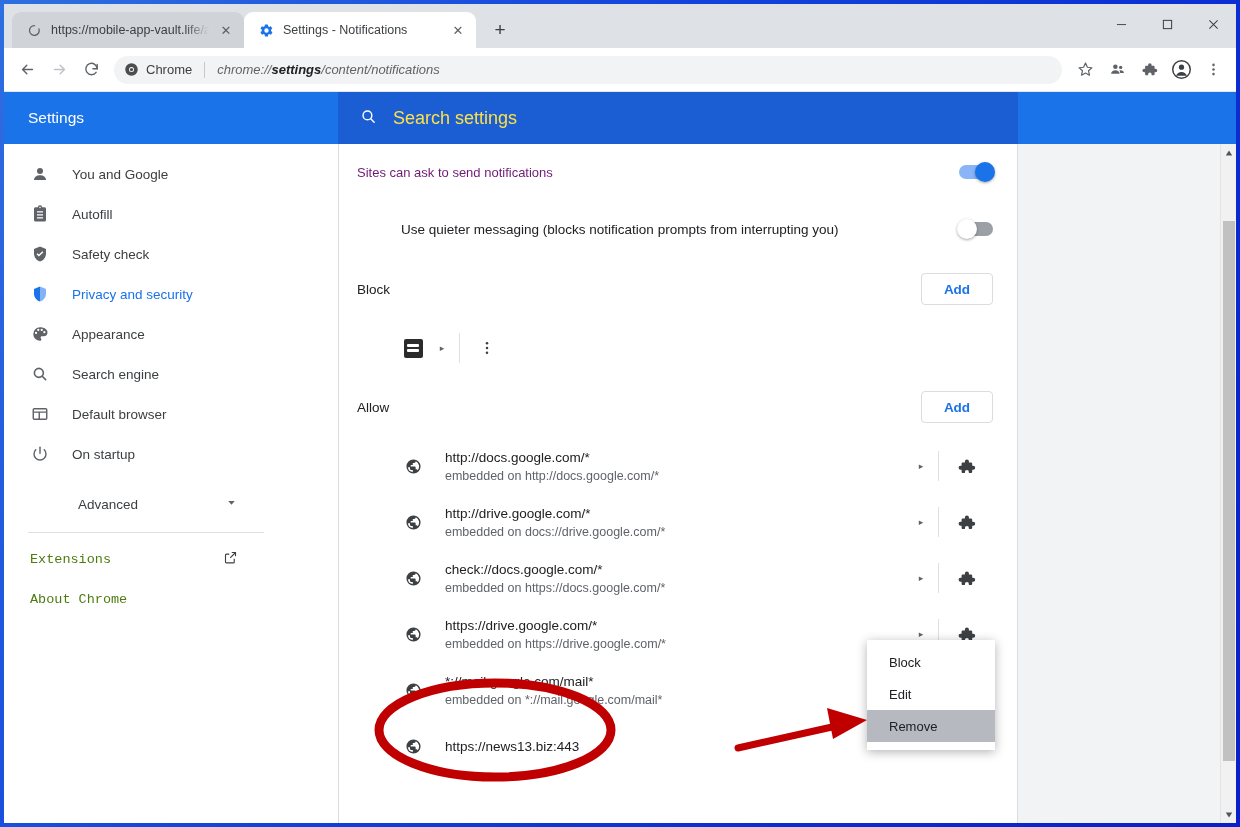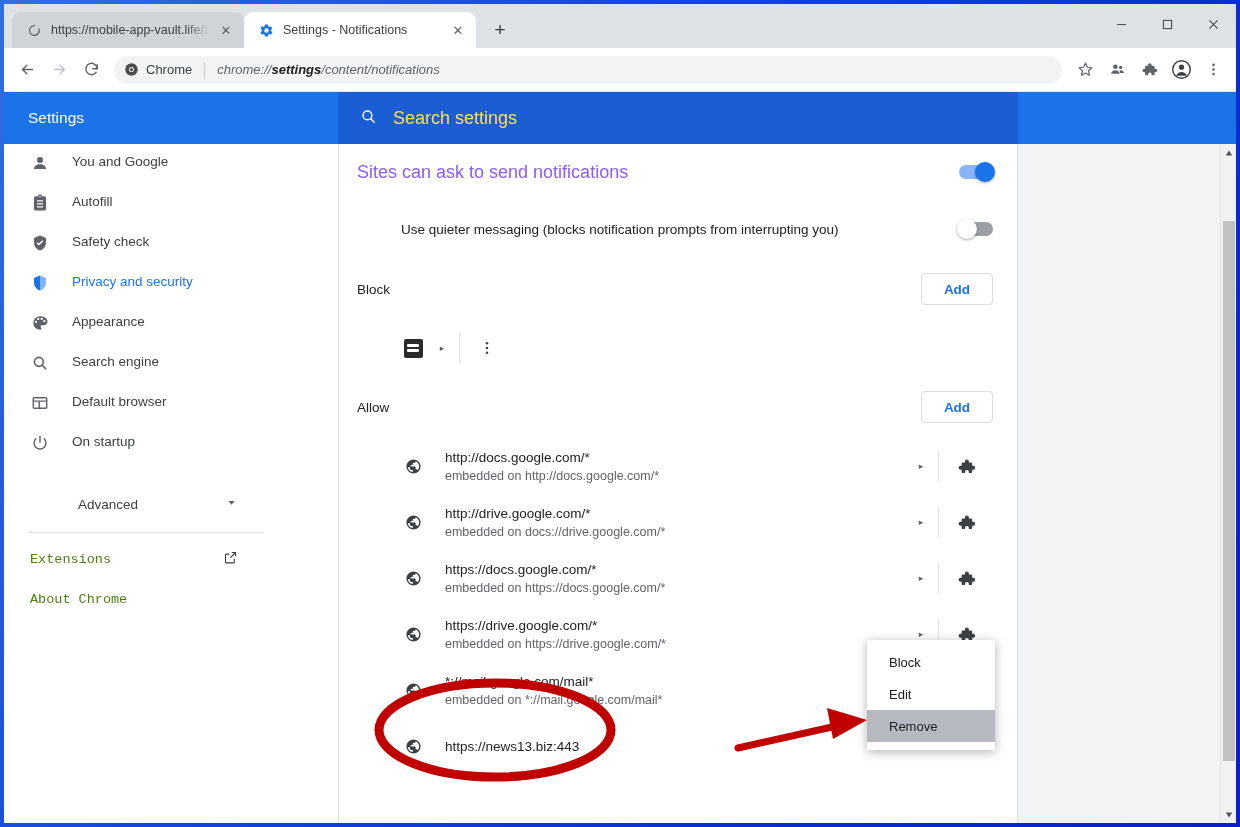--- a/index.html
+++ b/index.html
@@ -123,21 +123,21 @@
   .settings-body { flex: 1 1 auto; display: flex; min-height: 0; background:#fff; }
 
   
   .sidebar {
     width: 334px; flex: 0 0 334px;
     background: #ffffff;
     padding-top: 10px;
     border-right: 0;
   }
   .side-item {
-    height: 40px; display: flex; align-items: flex-start;
+    height: 40px; display: flex; align-items: center;
     gap: 22px; padding-left: 26px;
     font-size: 13.5px; color: #3c4043;
   }
   .side-item .si-ic {
     width: 20px; flex: 0 0 20px;
     display: flex; align-items: center; justify-content: center;
     color: #5f6368;
   }
   .side-item.active { color: #1a73e8; }
   .side-item.active .si-ic { color: #1a73e8; }
@@ -168,21 +168,21 @@
     position: relative;
     padding: 0 20px 0 18px;
     overflow: hidden;
   }
   .main-gutter { flex: 1 1 auto; background: #f1f3f4; }
 
   .row-top {
     height: 56px; display: flex; align-items: center;
     justify-content: space-between; padding-right: 4px;
   }
-  .row-top .lbl { font-size: 18px; color: #8b5cf6; }
+  .row-top .lbl { font-size: 13px; color: #701a75; }
   .row-sub {
     height: 58px; display: flex; align-items: center;
     justify-content: space-between; padding-left: 44px; padding-right: 4px;
   }
   .row-sub .lbl { font-size: 13.5px; color: #202124; }
 
   .toggle {
     width: 34px; height: 14px; border-radius: 7px;
     position: relative; flex: 0 0 34px;
   }
@@ -600,21 +600,21 @@
           </span>
         </div>
 
         <div class="site-row">
           <span class="site-fav">
             <svg width="17" height="17" viewBox="0 0 24 24" fill="#3c4043">
                 <path d="M12 2a10 10 0 1 0 10 10A10 10 0 0 0 12 2zm-1 17.9A8 8 0 0 1 4.1 13H7v2a2 2 0 0 0 2 2h2zm6.9-2.6A2 2 0 0 0 16 16h-1v-3a1 1 0 0 0-1-1H8v-2h2a1 1 0 0 0 1-1V7h2a2 2 0 0 0 2-2v-.4a8 8 0 0 1 2.9 12.7z"></path>
               </svg>
           </span>
           <span class="site-texts">
-            <span class="site-name">https://docs.google.com/*</span><br>
+            <span class="site-name">check://docs.google.com/*</span><br>
             <span class="site-sub">embedded on https://docs.google.com/*</span>
           </span>
           <span class="site-chevron">▸</span>
           <span class="site-divider"></span>
           <span class="site-action">
             <svg width="19" height="19" viewBox="0 0 24 24" fill="#3c4043">
                 <path d="M20.5 11h-1.3V8.4c0-.9-.7-1.6-1.6-1.6H15V5.5a2.5 2.5 0 1 0-5 0v1.3H7.4c-.9 0-1.6.7-1.6 1.6V11H4.5a2.5 2.5 0 1 0 0 5h1.3v2.6c0 .9.7 1.6 1.6 1.6H10v-1.3a2.5 2.5 0 1 1 5 0V20.2h2.6c.9 0 1.6-.7 1.6-1.6V16h1.3a2.5 2.5 0 1 0 0-5z"></path>
               </svg>
           </span>
         </div>

